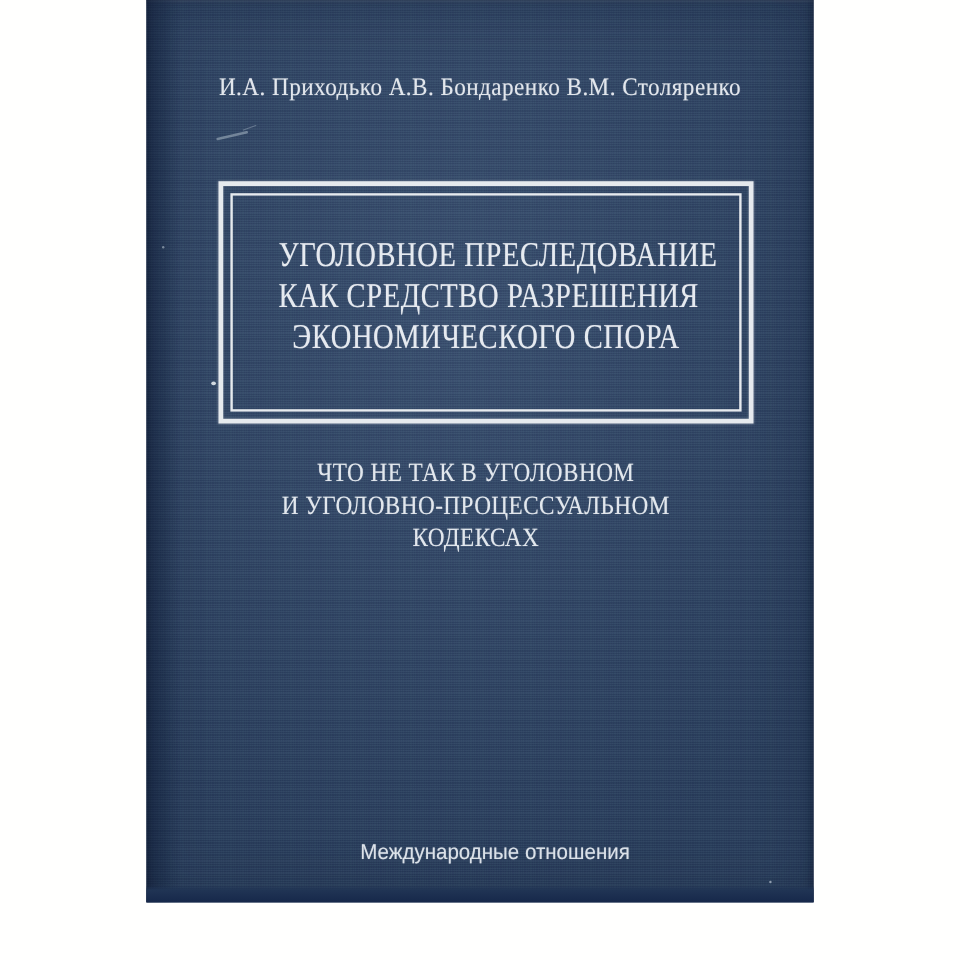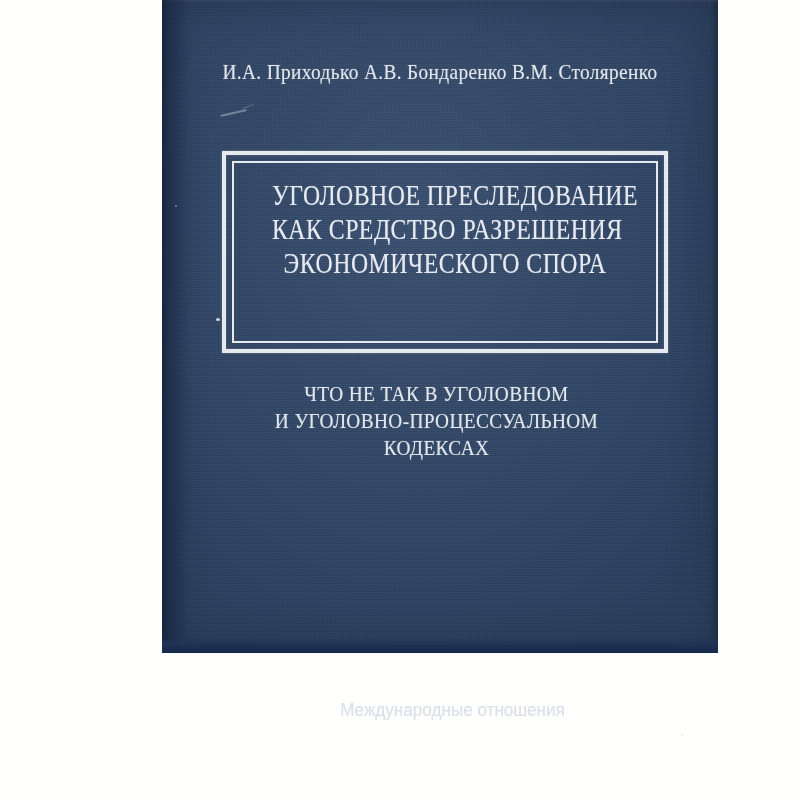--- a/index.html
+++ b/index.html
@@ -15,32 +15,31 @@
     overflow: hidden;
     font-family: "Liberation Serif", serif;
   }
 
   
   .book {
     position: absolute;
     left: 122px;
     top: 0;
     width: 556px;
-    height: 653px;
+    height: 752px;
     background:
       radial-gradient(ellipse 420px 520px at 46% 34%, rgba(255,255,255,0.05), rgba(0,0,0,0.10) 95%),
       repeating-linear-gradient(0deg, rgba(170,200,205,0.05) 0 1px, rgba(8,16,34,0.06) 1px 2px),
       repeating-linear-gradient(90deg, rgba(60,110,95,0.07) 0 1px, rgba(10,18,40,0.05) 1px 2px),
       #2f4569;
     box-shadow:
       inset 0 0 46px rgba(8,18,40,0.28),
       inset -3px 0 5px rgba(8,18,40,0.35),
       inset 0 2px 2px rgba(255,255,255,0.10);
     color: #e4e8ee;
-    margin-left: 40px;
   }
 
   
   .hinge {
     position: absolute;
     left: 0; top: 0;
     width: 28px; height: 100%;
     background: linear-gradient(90deg,
       rgba(10,20,44,0.55) 0px,
       rgba(12,24,50,0.38) 6px,
@@ -78,21 +77,21 @@
     width: 446px; height: 202px;
     box-sizing: border-box;
     border: 4px solid #e6eaee;
     padding: 6px;
     box-shadow: 0 0 2px rgba(230,236,242,0.35), inset 0 0 2px rgba(230,236,242,0.35);
   }
   .title-inner {
     box-sizing: border-box;
     width: 100%; height: 100%;
     border: 2px solid #e6eaee;
-    padding-top: 15px;
+    padding-top: 33px;
   }
   .title-lines {
     transform: scaleX(0.82);
     transform-origin: 50% 0;
   }
   .title-line {
     line-height: 34px;
     font-size: 29px;
     text-align: center;
     letter-spacing: 0.6px;

